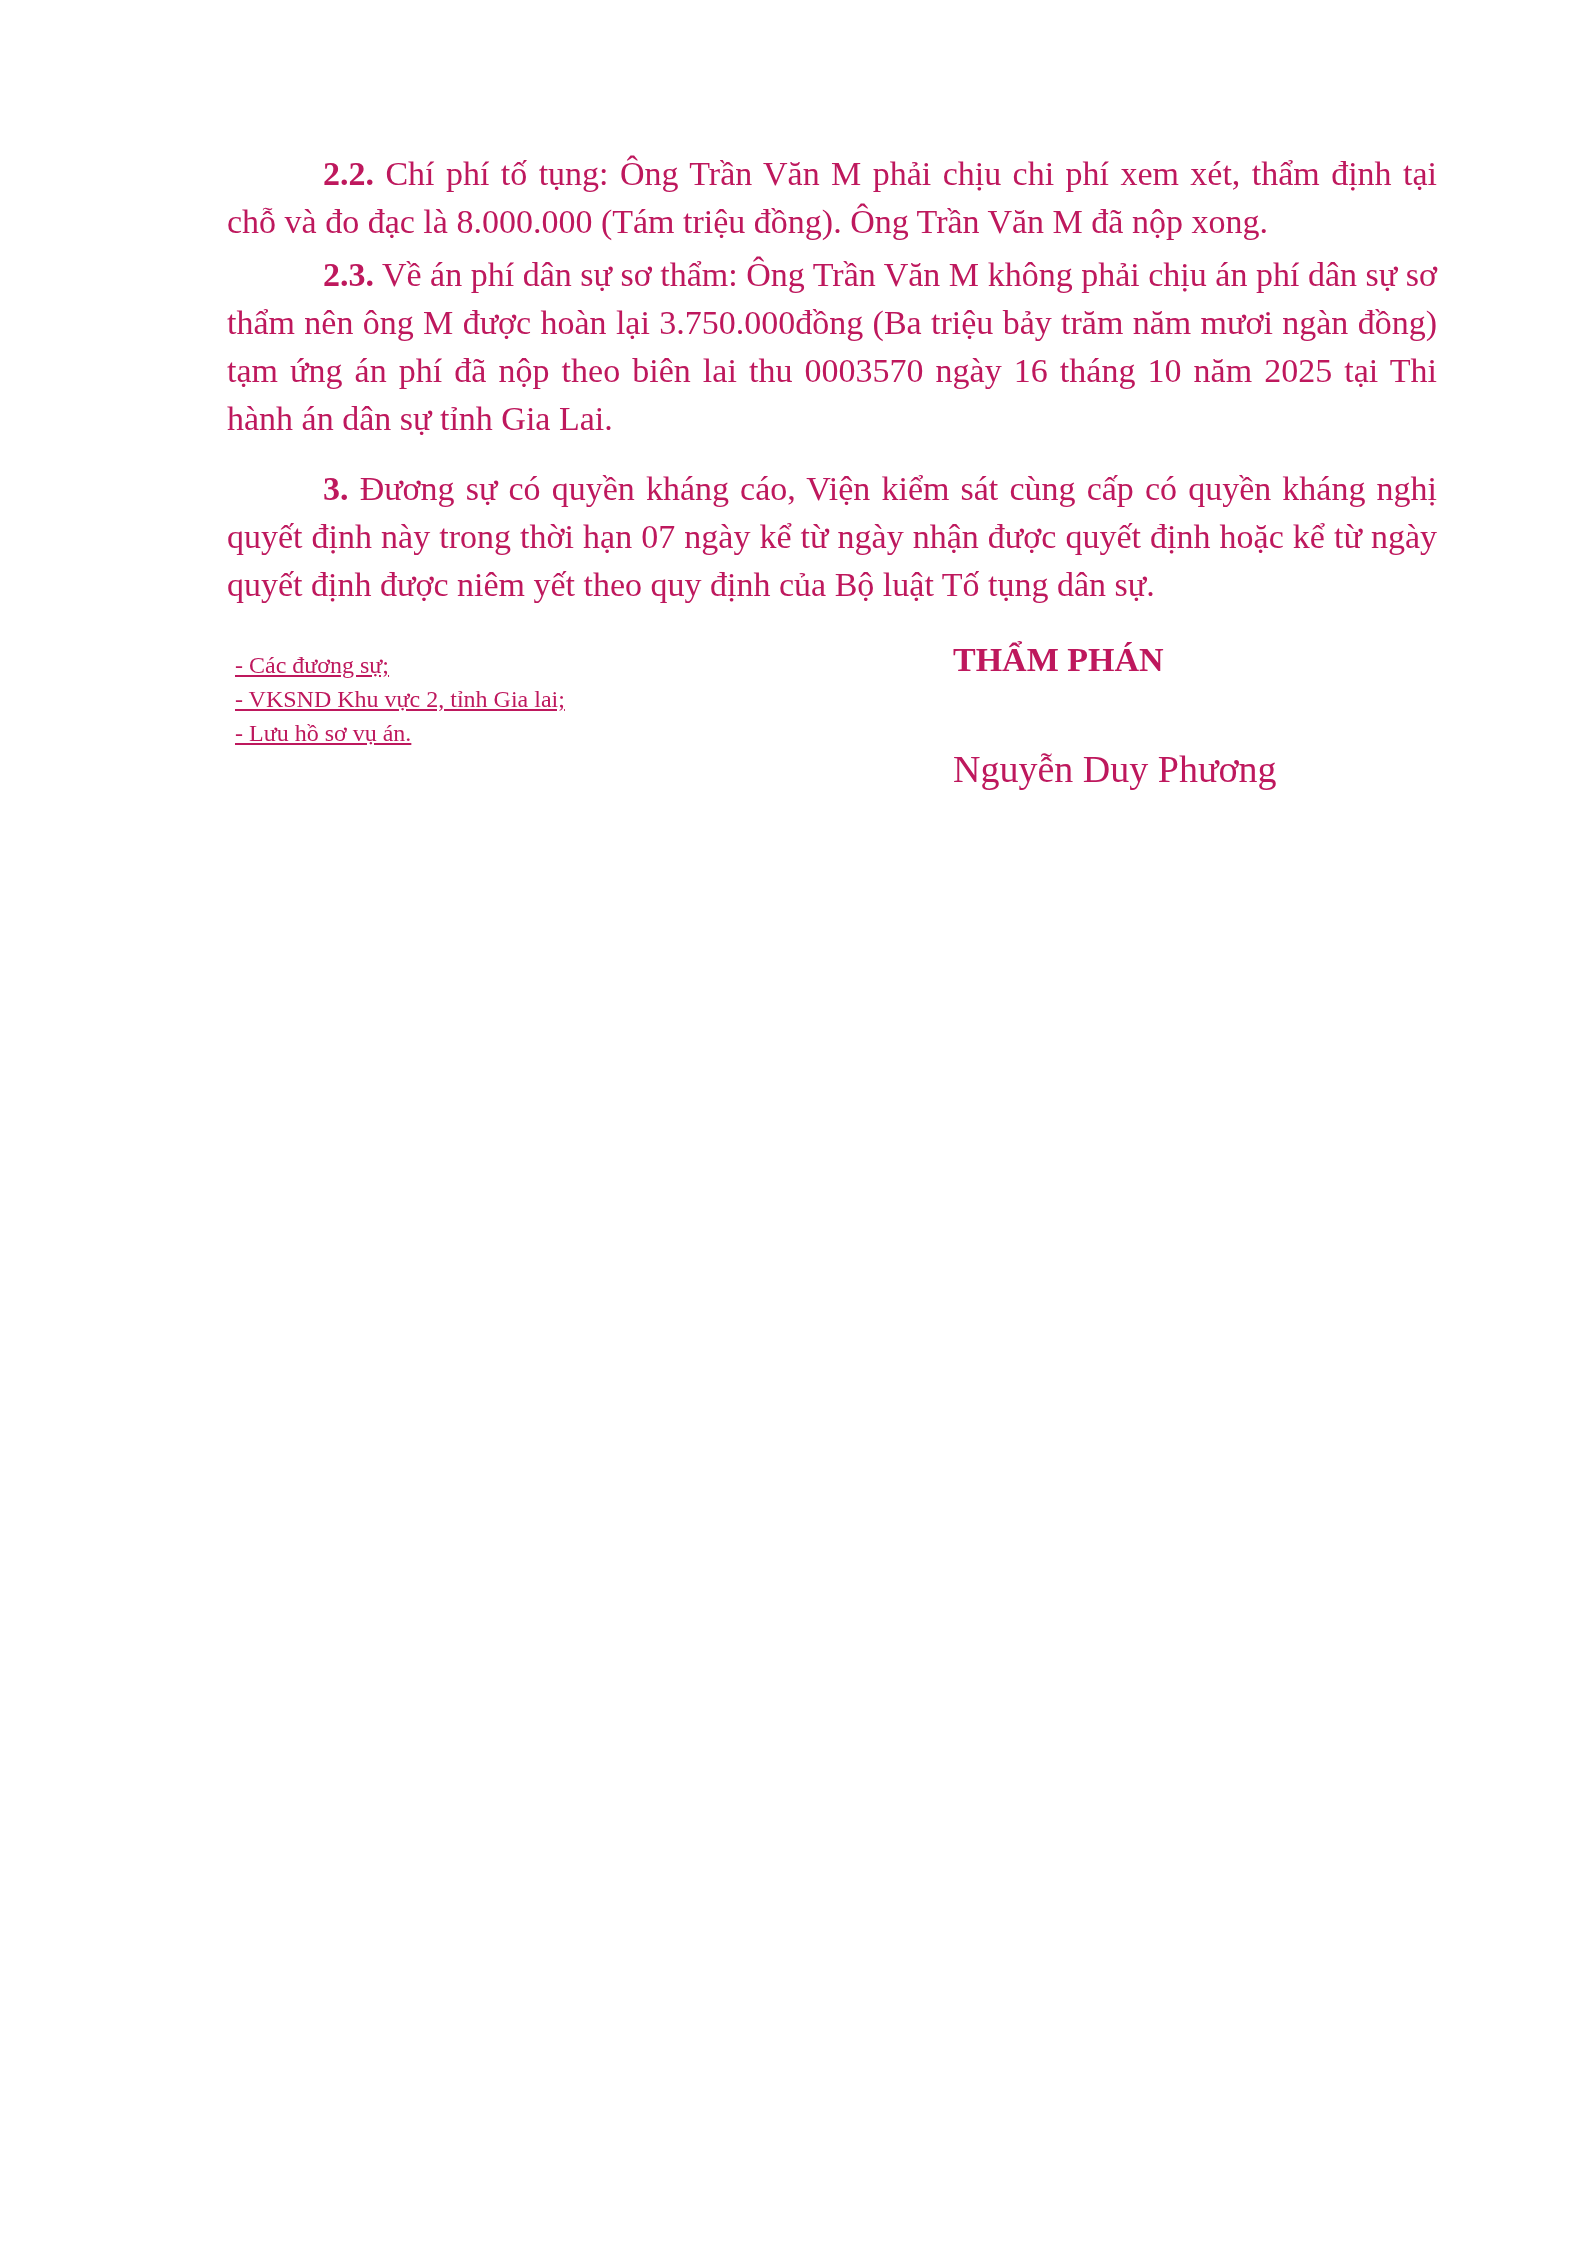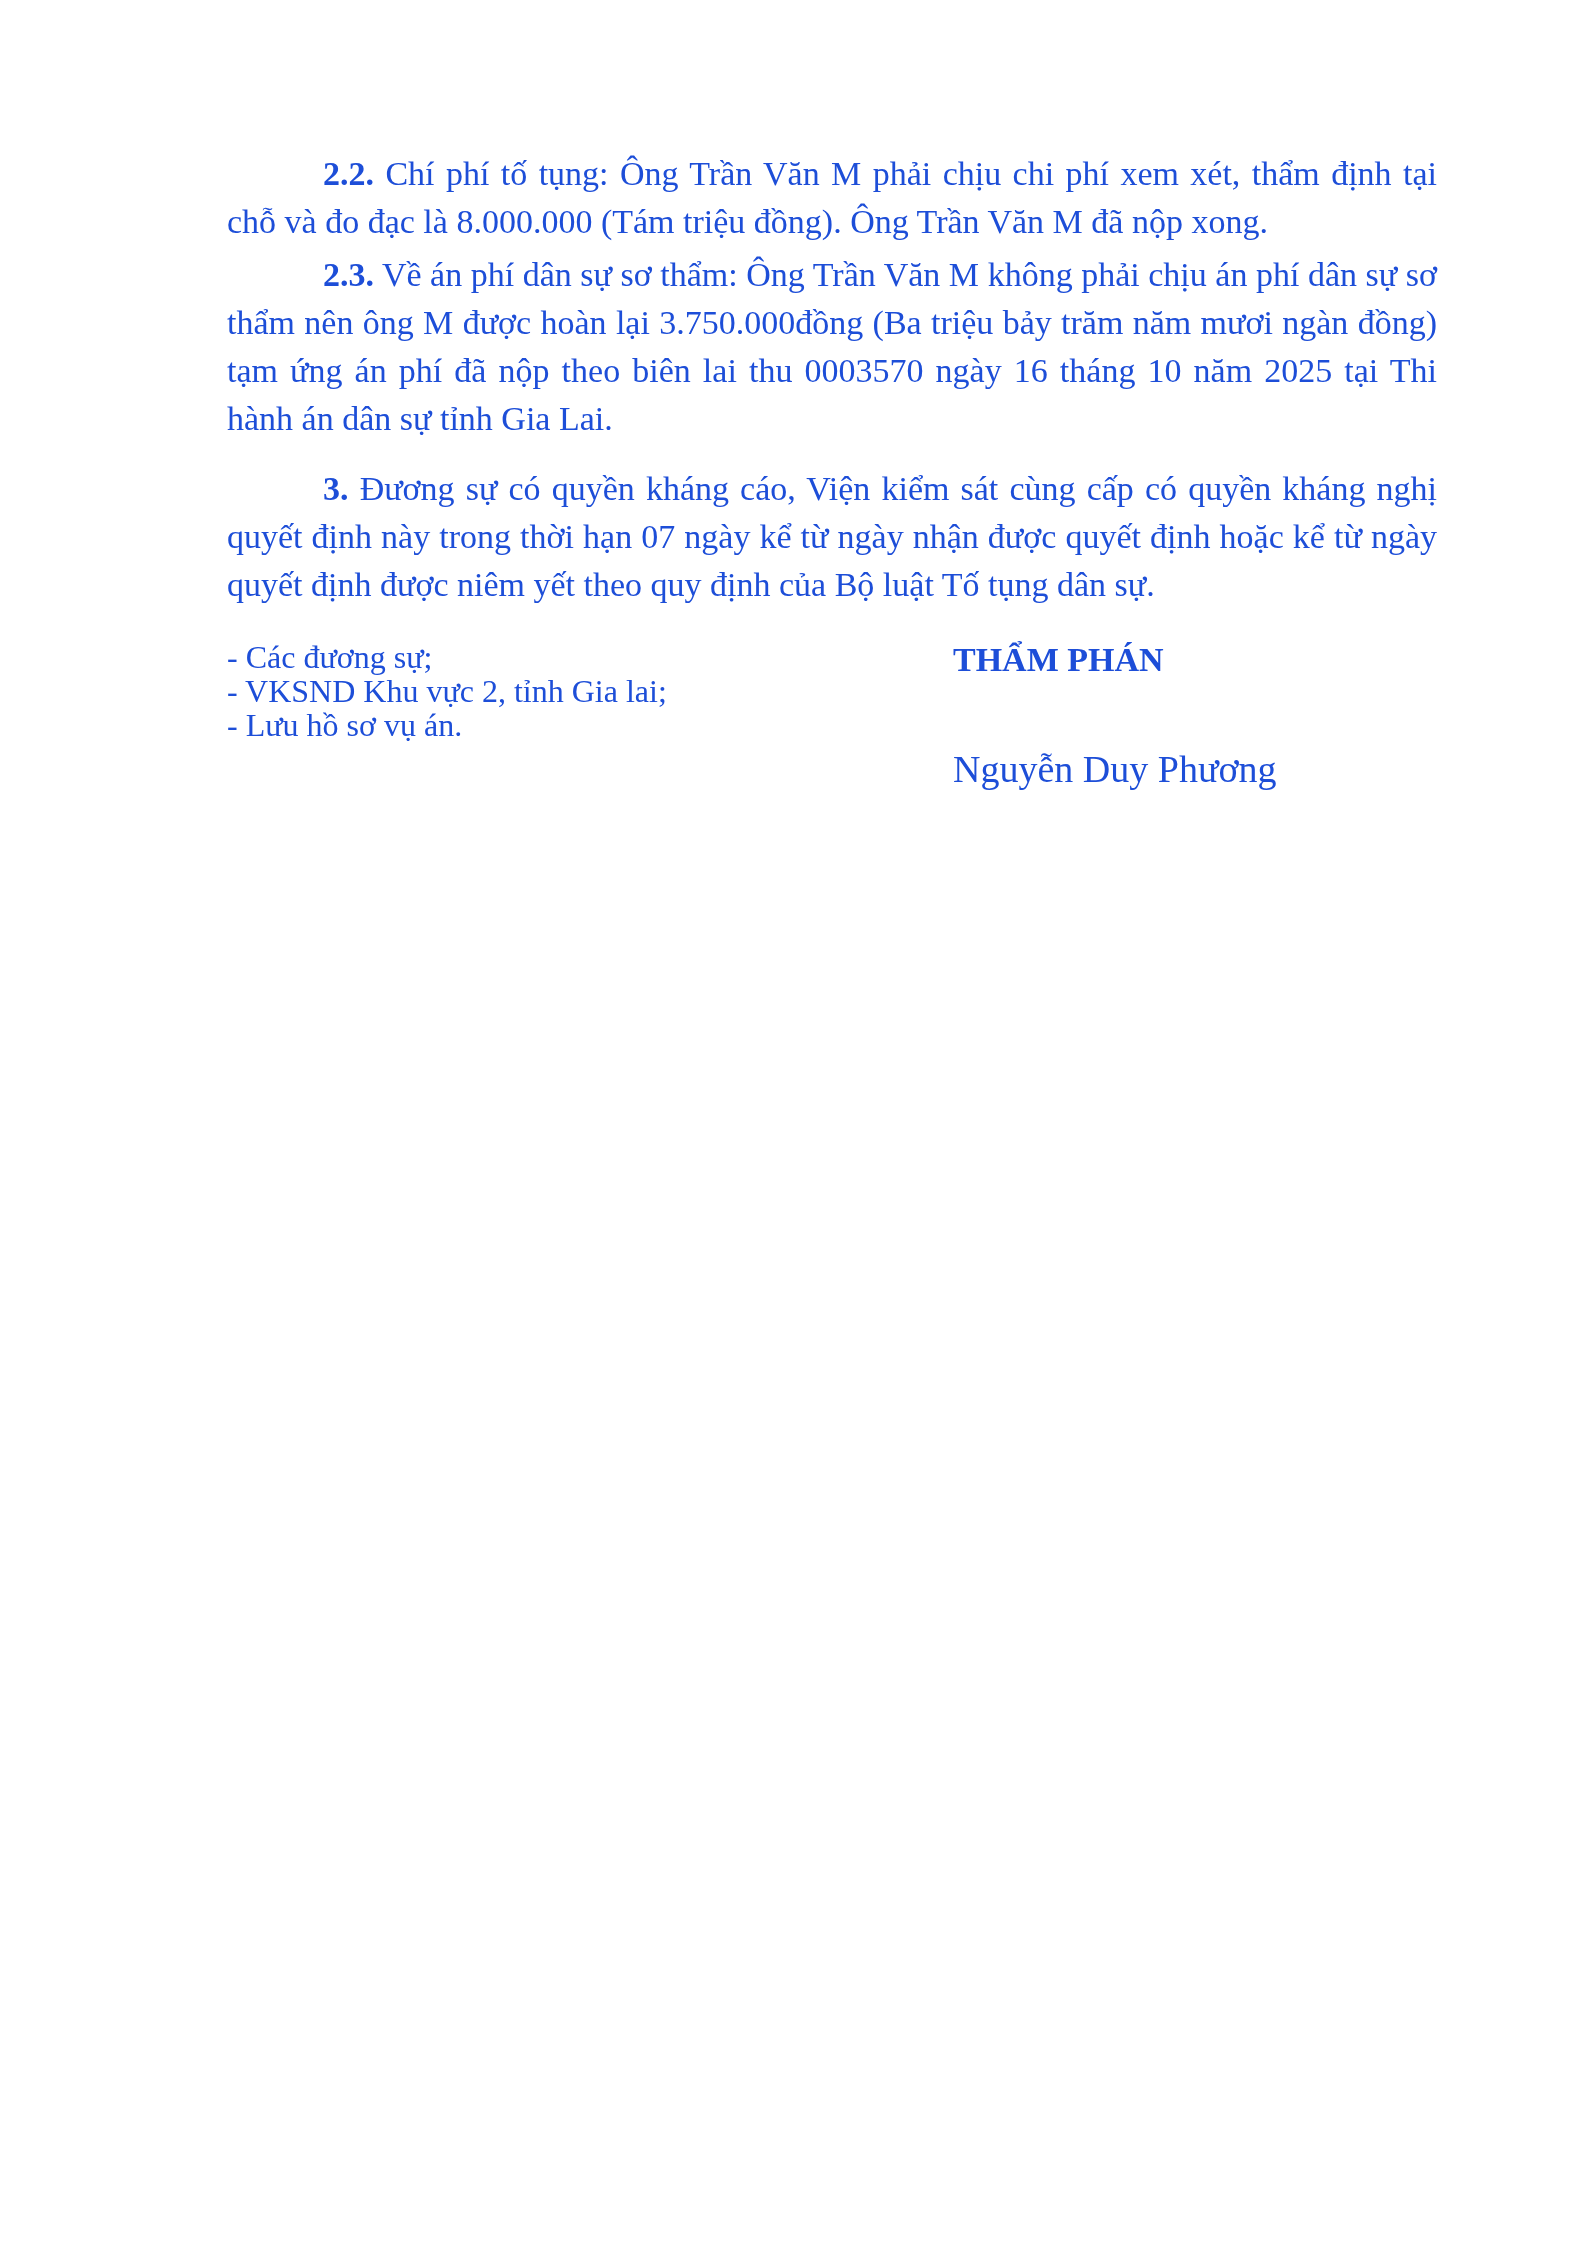--- a/index.html
+++ b/index.html
@@ -8,21 +8,21 @@
     background: #ffffff;
   }
   .page {
     position: relative;
     width: 1586px;
     height: 2244px;
     background: #ffffff;
     box-sizing: border-box;
     padding: 150px 149px 0 227px;
     font-family: "Liberation Serif", "DejaVu Serif", serif;
-    color: #1d4ed8;
+    color: #be185d;
     overflow: hidden;
   }
   p.body-para {
     margin: 0;
     font-size: 34px;
     line-height: 48px;
     text-align: justify;
     text-indent: 96px;
   }
   p.para-2-3 { margin-top: 5px; }
@@ -35,24 +35,25 @@
   }
   .recipients { flex: 1 1 auto; }
   .recipients-label {
     font-size: 30px;
     font-weight: bold;
     line-height: 40px;
     margin-bottom: 7px;
   }
   .recipients-list {
     list-style: none;
-    margin: 0;
+    margin: 8px;
     padding: 0;
-    font-size: 32px;
+    font-size: 24px;
     line-height: 34px;
+    text-decoration: underline;
   }
   .judge {
     width: 484px;
     flex: 0 0 484px;
     text-align: left;
   }
   .judge-title {
     font-size: 34px;
     font-weight: bold;
     line-height: 40px;

